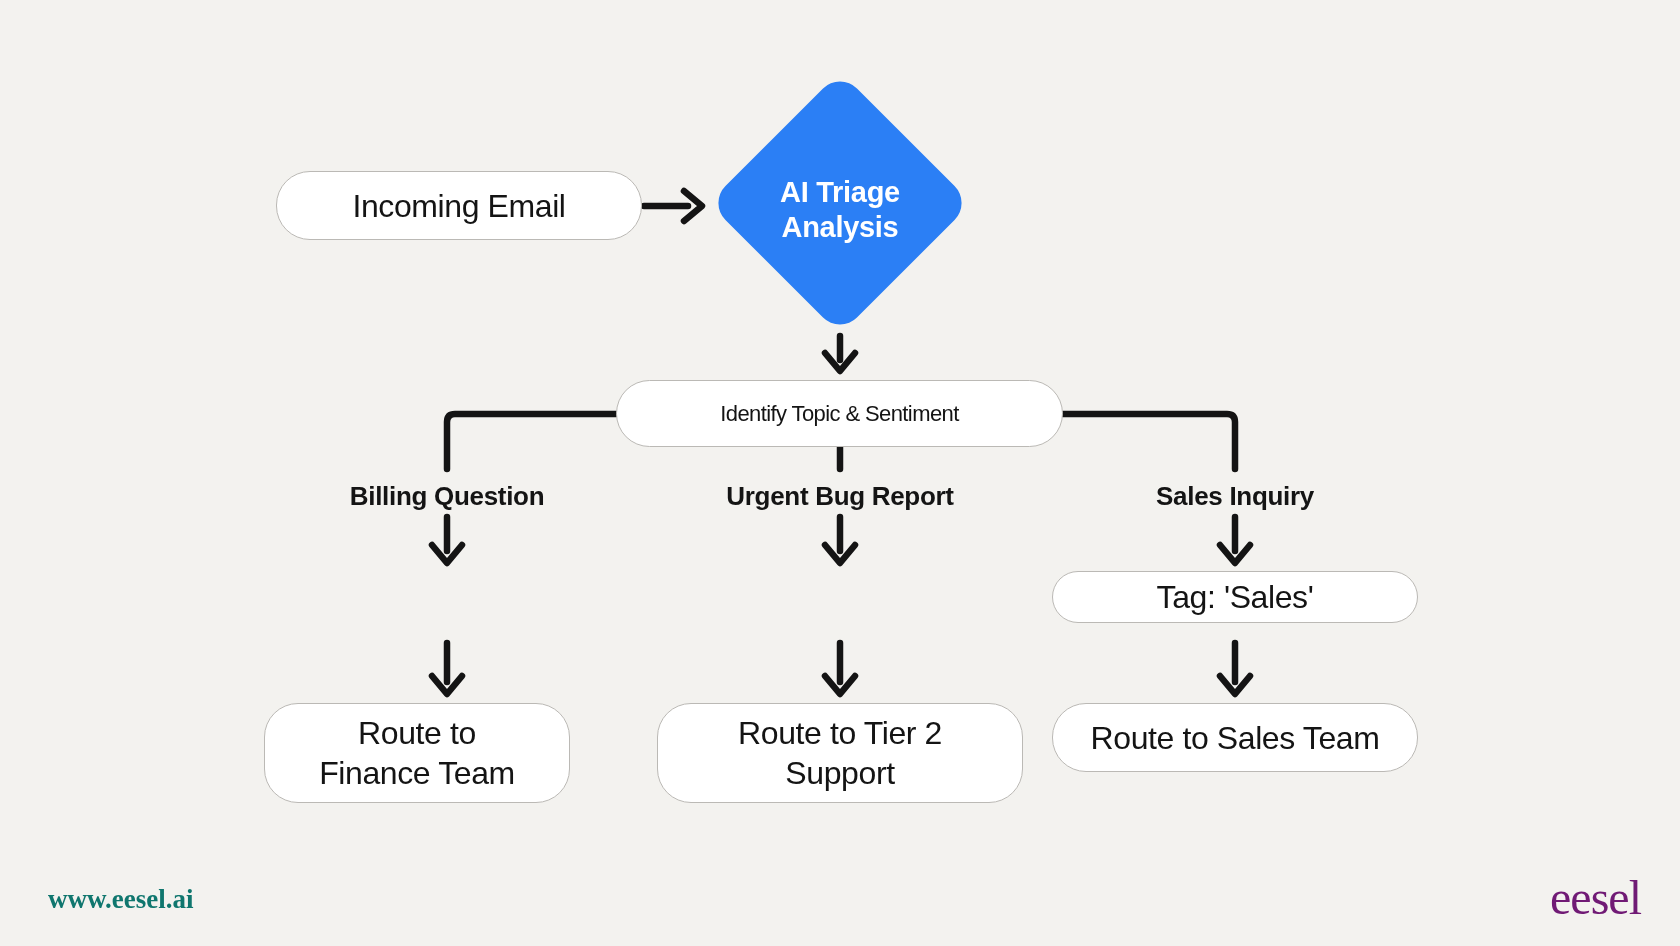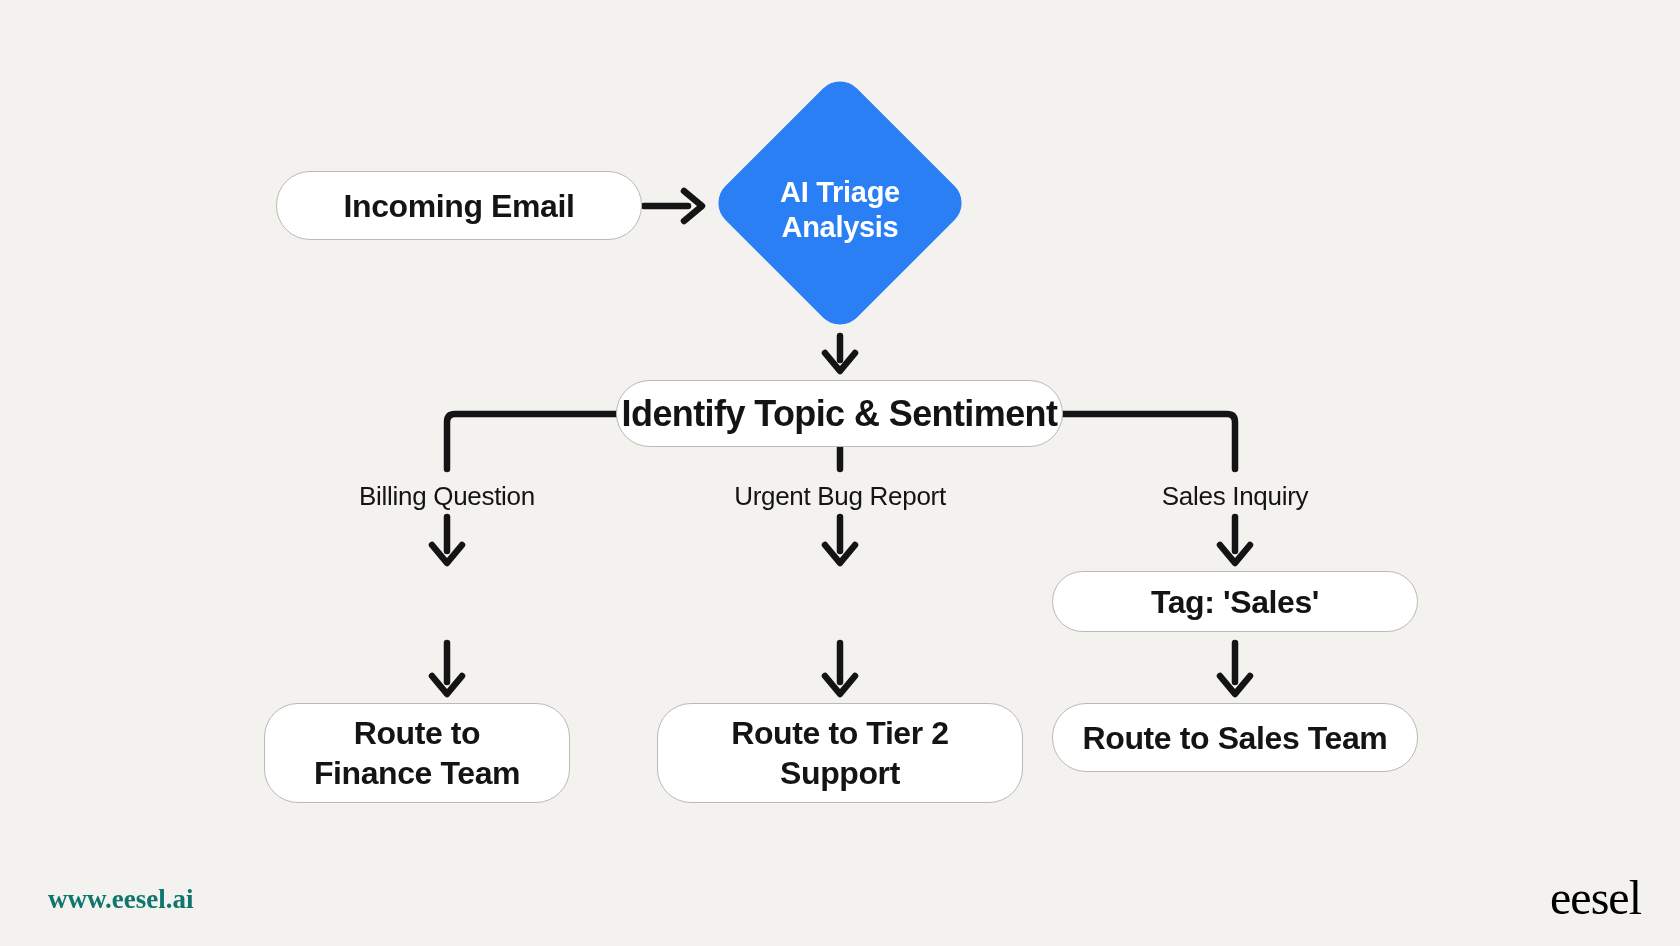--- a/index.html
+++ b/index.html
@@ -32,30 +32,30 @@
   .node {
     position: absolute;
     box-sizing: border-box;
     background: #FFFFFF;
     border: 1.5px solid #BBB9B5;
     border-radius: 34px;
     display: flex;
     align-items: center;
     justify-content: center;
     text-align: center;
-    font-weight: bold;
+    font-weight: normal;
     font-size: 32px;
     letter-spacing: -0.4px;
     line-height: 40px;
   }
   .node--incoming { left: 276px; top: 171px; width: 366px; height: 69px; white-space: nowrap; }
-  .node--identify { left: 616px; top: 380px; width: 447px; height: 67px; white-space: nowrap; font-size: 36px; letter-spacing: -0.6px; }
+  .node--identify { left: 616px; top: 380px; width: 447px; height: 67px; white-space: nowrap; font-size: 22px; letter-spacing: -0.6px; }
   .node--tag-1 { left: 264px;  top: 571px; width: 366px; height: 68px; white-space: nowrap; }
   .node--tag-2 { left: 657px;  top: 571px; width: 366px; height: 68px; white-space: nowrap; }
-  .node--tag-3 { left: 1052px; top: 571px; width: 366px; height: 61px; white-space: nowrap; }
+  .node--tag-3 { left: 1052px; top: 571px; width: 366px; height: 52px; white-space: nowrap; }
   .node--route-1 { left: 264px;  top: 703px; width: 306px; height: 100px; padding: 0 34px; }
   .node--route-2 { left: 657px;  top: 703px; width: 366px; height: 100px; padding: 10px 34px; }
   .node--route-3 { left: 1052px; top: 703px; width: 366px; height: 69px; white-space: nowrap; }
   .diamond {
     position: absolute;
     left: 747px;
     top: 110px;
     width: 186px;
     height: 186px;
     background: #2B7FF5;
@@ -75,21 +75,21 @@
     font-size: 29px;
     line-height: 35px;
     letter-spacing: -0.3px;
     padding-top: 14px;
   }
   .branch-label {
     position: absolute;
     top: 481px;
     width: 320px;
     text-align: center;
-    font-weight: normal;
+    font-weight: bold;
     font-size: 26px;
     letter-spacing: -0.3px;
     line-height: 30px;
   }
   .branch-label--1 { left: 287px; }
   .branch-label--2 { left: 680px; }
   .branch-label--3 { left: 1075px; }
   .site-url {
     position: absolute;
     left: 48px;
@@ -100,21 +100,21 @@
     color: #0f766e;
   }
   .brand-logo {
     position: absolute;
     right: 39px;
     top: 870px;
     font-family: "Liberation Serif", serif;
     font-weight: normal;
     font-size: 48px;
     letter-spacing: -1px;
-    color: #000000;
+    color: #701a75;
   }
 </style>
 </head>
 <body>
 
 <div class="stage">
 
   <svg class="connectors" viewBox="0 0 1680 946" xmlns="http://www.w3.org/2000/svg" aria-hidden="true">
 
     <path d="M644 206 H688"></path>

